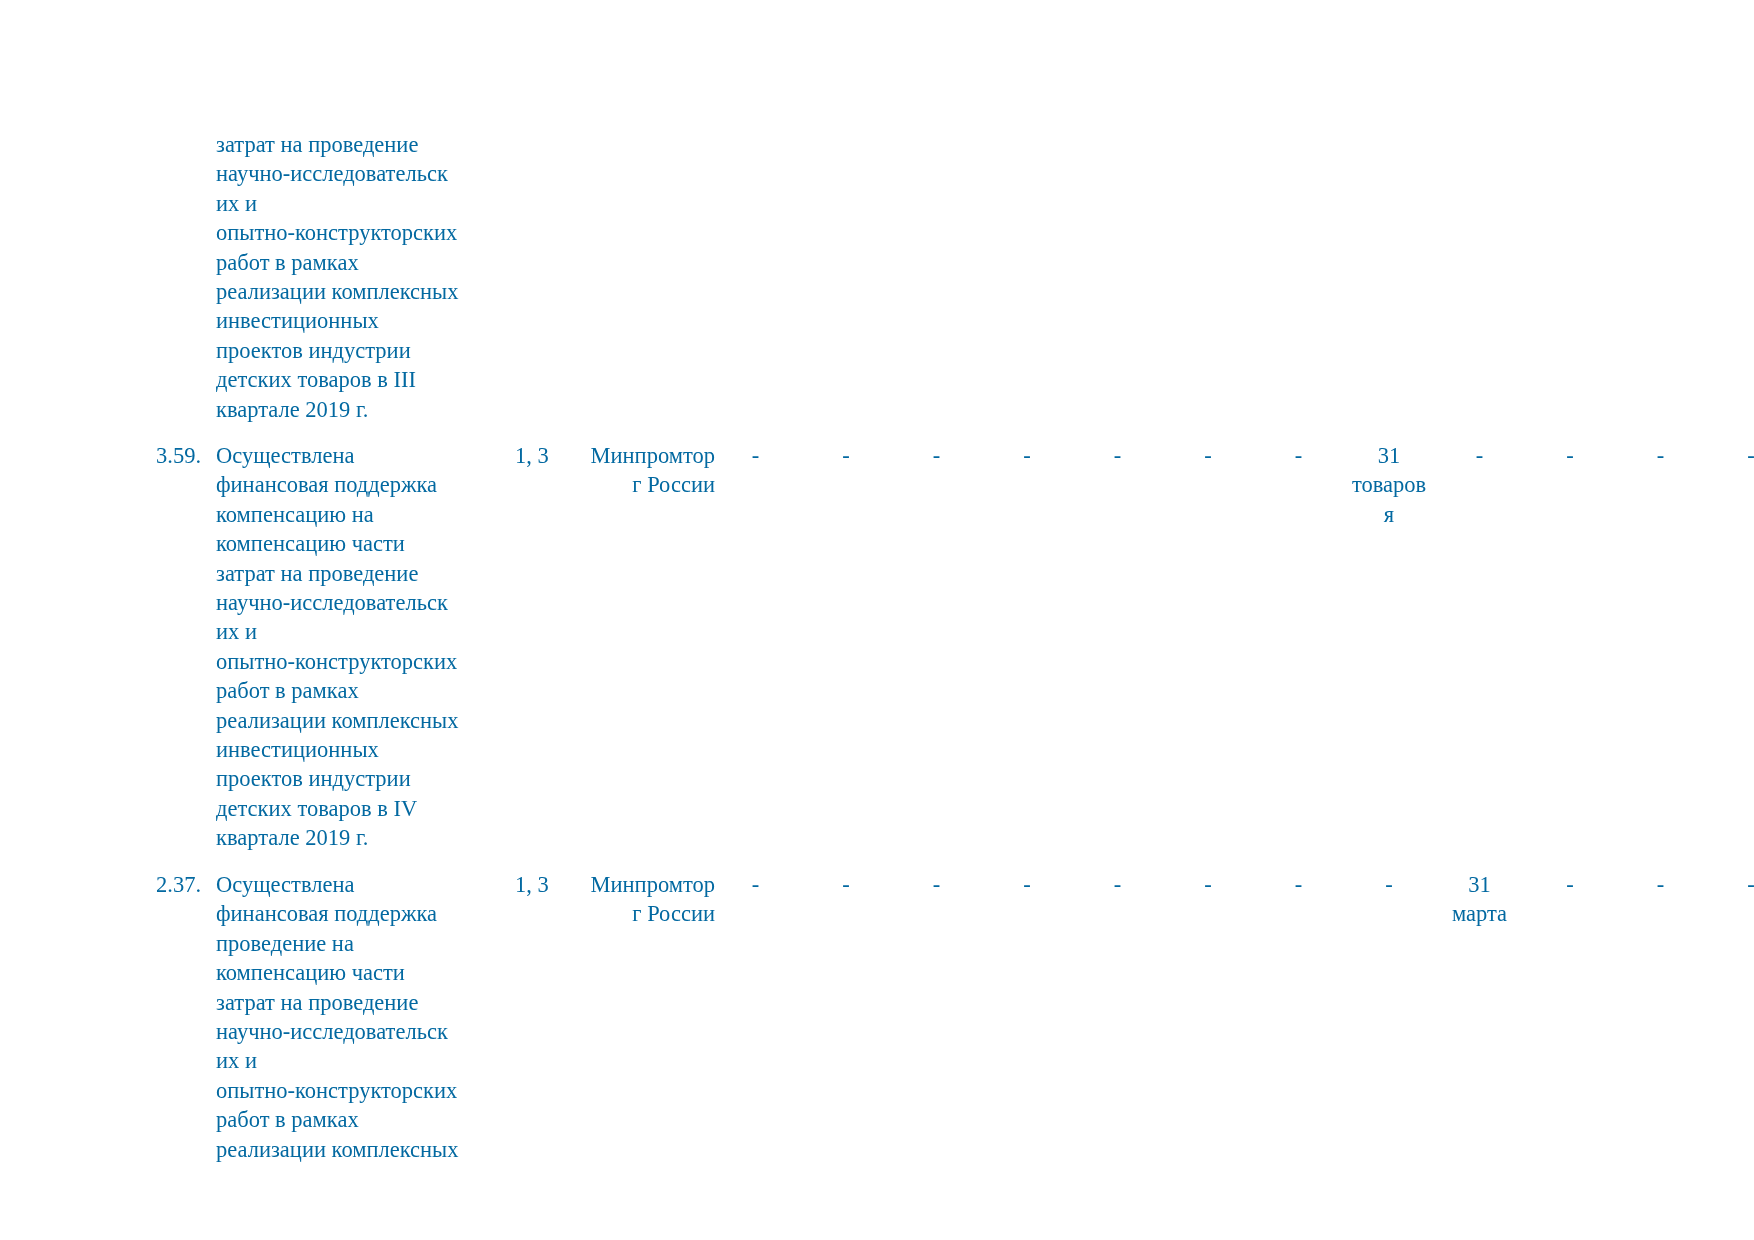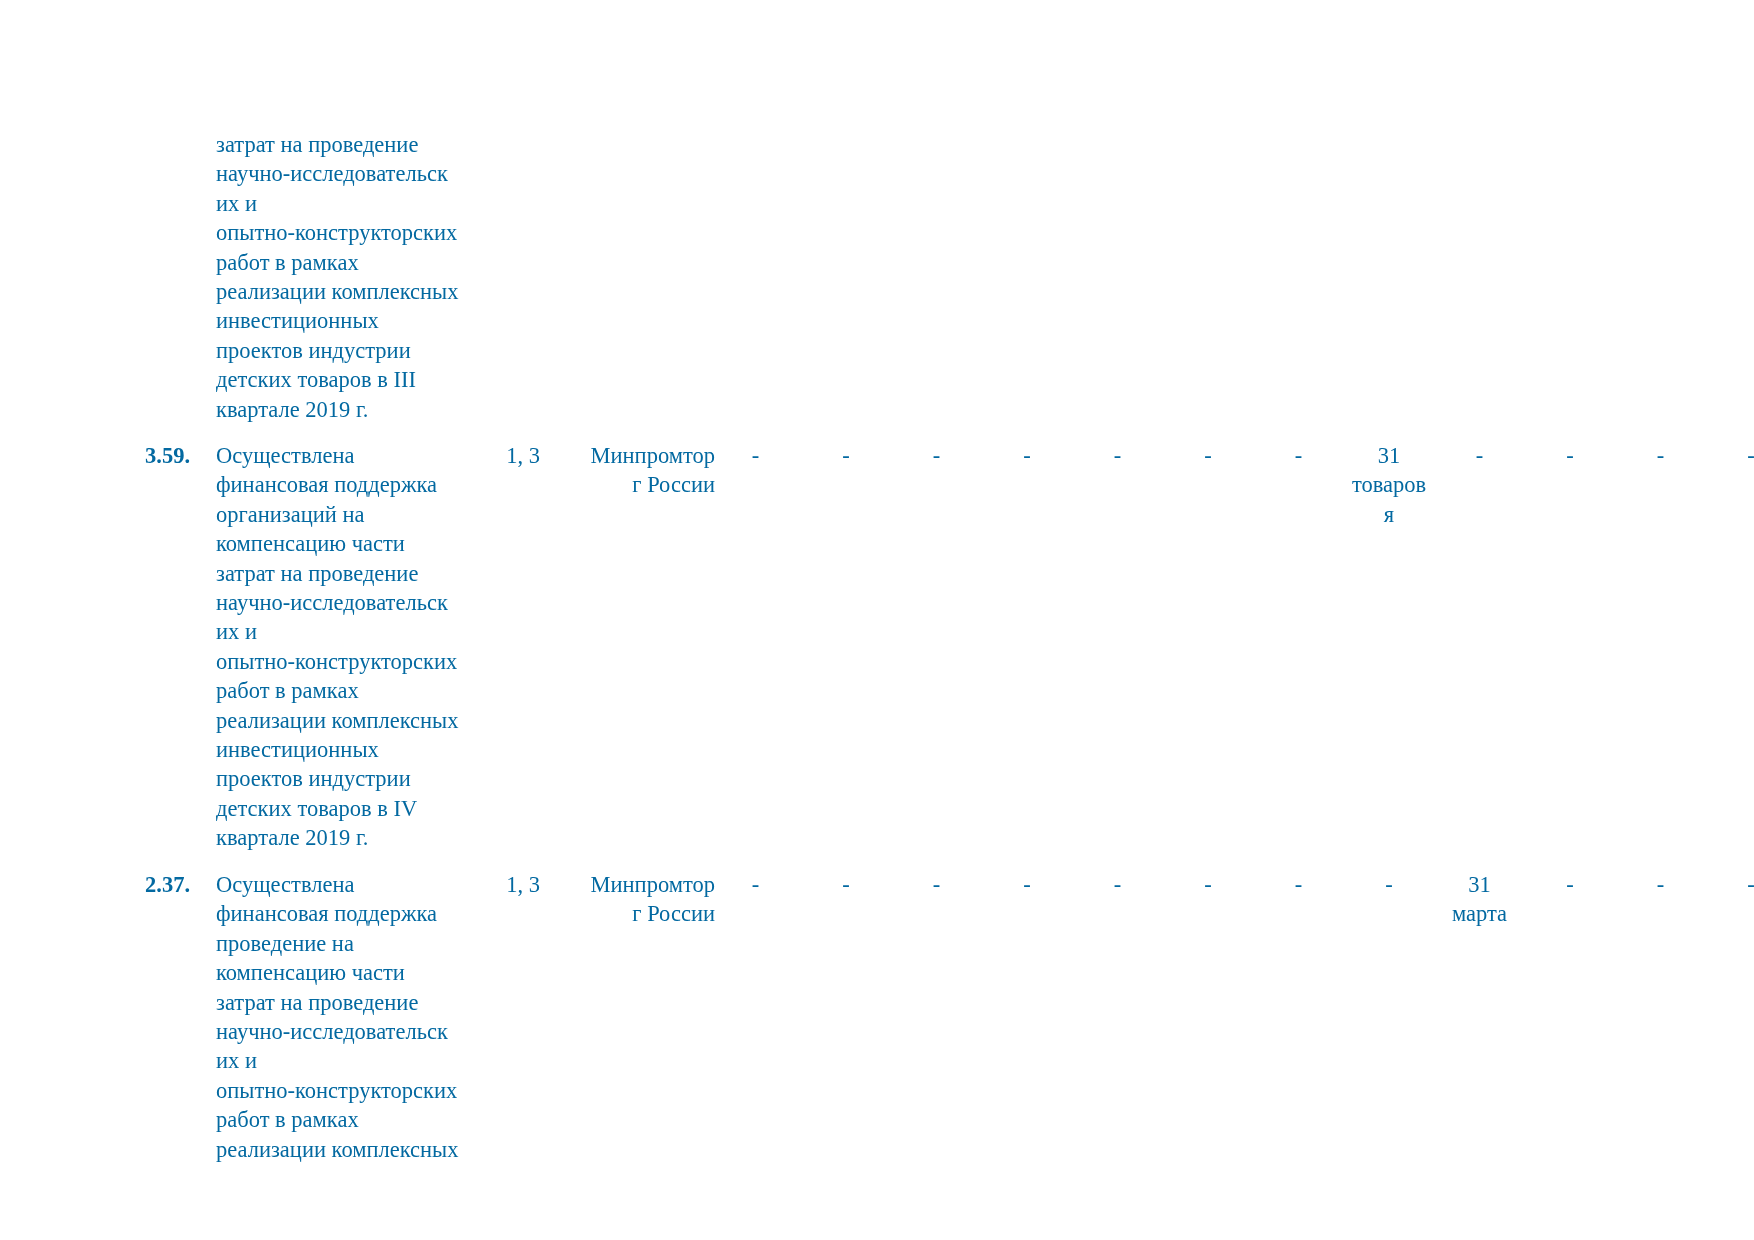--- a/index.html
+++ b/index.html
@@ -24,23 +24,23 @@
     width: 100%;
   }
   .cell {
     position: absolute;
     top: 0;
     white-space: nowrap;
   }
   .cell .line {
     display: block;
   }
-  .num  { left: 145px; width: 66px; text-align: left; font-weight: bold; }
+  .num  { left: 135px; width: 66px; text-align: right; }
   .desc { left: 216px; width: 246px; }
-  .ref  { left: 495px; width: 56px;  text-align: center; }
+  .ref  { left: 515px; width: 56px;  text-align: left; }
   .exec { left: 555px; width: 160px; text-align: right; }
   .narrow { width: 91px; text-align: center; }
 </style>
 </head>
 <body>
 
 <div class="page">
     <div class="trow" style="top: 130px;">
       <div class="cell desc">
         <span class="line">затрат на проведение</span>
@@ -53,21 +53,21 @@
         <span class="line">проектов индустрии</span>
         <span class="line">детских товаров в III</span>
         <span class="line">квартале 2019 г.</span>
       </div>
     </div>
     <div class="trow" style="top: 441px;">
       <div class="cell num">3.59.</div>
       <div class="cell desc">
         <span class="line">Осуществлена</span>
         <span class="line">финансовая поддержка</span>
-        <span class="line">организаций на</span>
+        <span class="line">компенсацию на</span>
         <span class="line">компенсацию части</span>
         <span class="line">затрат на проведение</span>
         <span class="line">научно-исследовательск</span>
         <span class="line">их и</span>
         <span class="line">опытно-конструкторских</span>
         <span class="line">работ в рамках</span>
         <span class="line">реализации комплексных</span>
         <span class="line">инвестиционных</span>
         <span class="line">проектов индустрии</span>
         <span class="line">детских товаров в IV</span>

